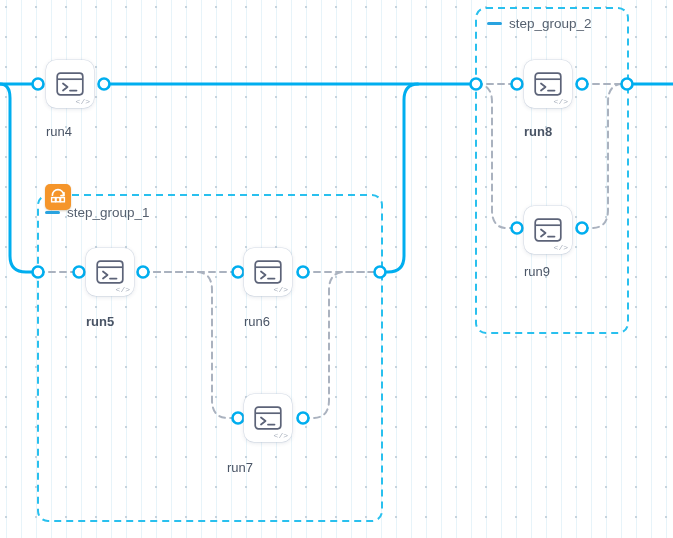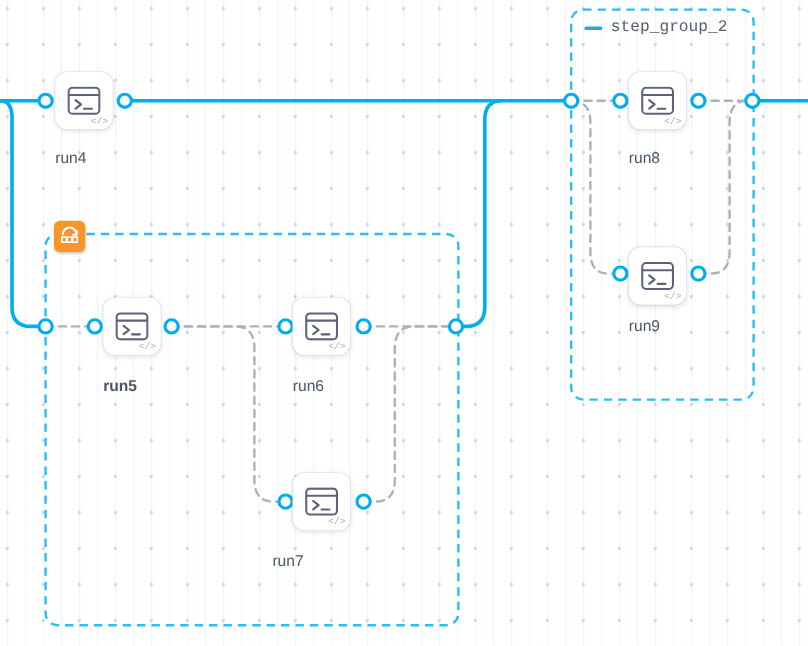--- a/index.html
+++ b/index.html
@@ -39,21 +39,20 @@
   .node-label{
     position:absolute;
     font-size:13px;color:#4a5566;
     white-space:nowrap;
   }
   .group-label{
     position:absolute;
     display:flex;align-items:center;gap:7px;
     font-size:13.5px;color:#55606f;
     white-space:nowrap;
-    font-family:Liberation Mono, monospace;
   }
   .collapse-bar{
     display:inline-block;width:15px;height:3px;border-radius:2px;background:#29a3e0;
   }
   .group-badge{
     position:absolute;
     width:26px;height:26px;border-radius:5px;
     background:#f5952a;
     display:flex;align-items:center;justify-content:center;
     box-shadow:0 1px 2px rgba(120,80,10,0.28);
@@ -121,20 +120,24 @@
   <div class="group-badge" style="left:45px;top:184px;">
     <svg width="18" height="18" viewBox="0 0 18 18">
       <path d="M3.4 7.2 A5.6 5.6 0 0 1 14.6 7.2" fill="none" stroke="#ffffff" stroke-width="1.7" stroke-linecap="round"></path>
       <path d="M14.9 4.6 L14.9 7.6 L12.0 7.6" fill="none" stroke="#ffffff" stroke-width="1.7" stroke-linecap="round" stroke-linejoin="round"></path>
       <rect x="2.6" y="9.6" width="3.8" height="4.2" fill="none" stroke="#ffffff" stroke-width="1.4"></rect>
       <rect x="7.1" y="9.6" width="3.8" height="4.2" fill="none" stroke="#ffffff" stroke-width="1.4"></rect>
       <rect x="11.6" y="9.6" width="3.8" height="4.2" fill="none" stroke="#ffffff" stroke-width="1.4"></rect>
     </svg>
   </div>
 
+  <div class="group-label" style="left:45px;top:205px;">
+    <span class="collapse-bar"></span>
+    <span>step_group_1</span>
+  </div>
 
   <div class="group-label" style="left:487px;top:16px;">
     <span class="collapse-bar"></span>
     <span>step_group_2</span>
   </div>
 
   <div class="node" style="left:46px;top:60px;">
     <svg class="term" viewBox="0 0 28 24">
       <rect x="1.2" y="1.2" width="25.6" height="21.6" rx="3.2" fill="none" stroke="#5c6378" stroke-width="1.7"></rect>
       <line x1="1.2" y1="7.2" x2="26.8" y2="7.2" stroke="#5c6378" stroke-width="1.7"></line>
@@ -180,21 +183,21 @@
 
   <div class="node" style="left:524px;top:60px;">
     <svg class="term" viewBox="0 0 28 24">
       <rect x="1.2" y="1.2" width="25.6" height="21.6" rx="3.2" fill="none" stroke="#5c6378" stroke-width="1.7"></rect>
       <line x1="1.2" y1="7.2" x2="26.8" y2="7.2" stroke="#5c6378" stroke-width="1.7"></line>
       <path d="M7 11.5 L11.5 15 L7 18.5" fill="none" stroke="#5c6378" stroke-width="1.8" stroke-linecap="round" stroke-linejoin="round"></path>
       <line x1="14" y1="18.6" x2="20.5" y2="18.6" stroke="#5c6378" stroke-width="1.8" stroke-linecap="round"></line>
     </svg>
     <span class="codeglyph">&lt;/&gt;</span>
   </div>
-  <div class="node-label" style="left:524px;top:124px;width:48px;">run8</div>
+  <div class="node-label" style="left:524px;top:124px;width:48px;font-weight:bold;">run8</div>
 
   <div class="node" style="left:524px;top:206px;">
     <svg class="term" viewBox="0 0 28 24">
       <rect x="1.2" y="1.2" width="25.6" height="21.6" rx="3.2" fill="none" stroke="#5c6378" stroke-width="1.7"></rect>
       <line x1="1.2" y1="7.2" x2="26.8" y2="7.2" stroke="#5c6378" stroke-width="1.7"></line>
       <path d="M7 11.5 L11.5 15 L7 18.5" fill="none" stroke="#5c6378" stroke-width="1.8" stroke-linecap="round" stroke-linejoin="round"></path>
       <line x1="14" y1="18.6" x2="20.5" y2="18.6" stroke="#5c6378" stroke-width="1.8" stroke-linecap="round"></line>
     </svg>
     <span class="codeglyph">&lt;/&gt;</span>
   </div>

